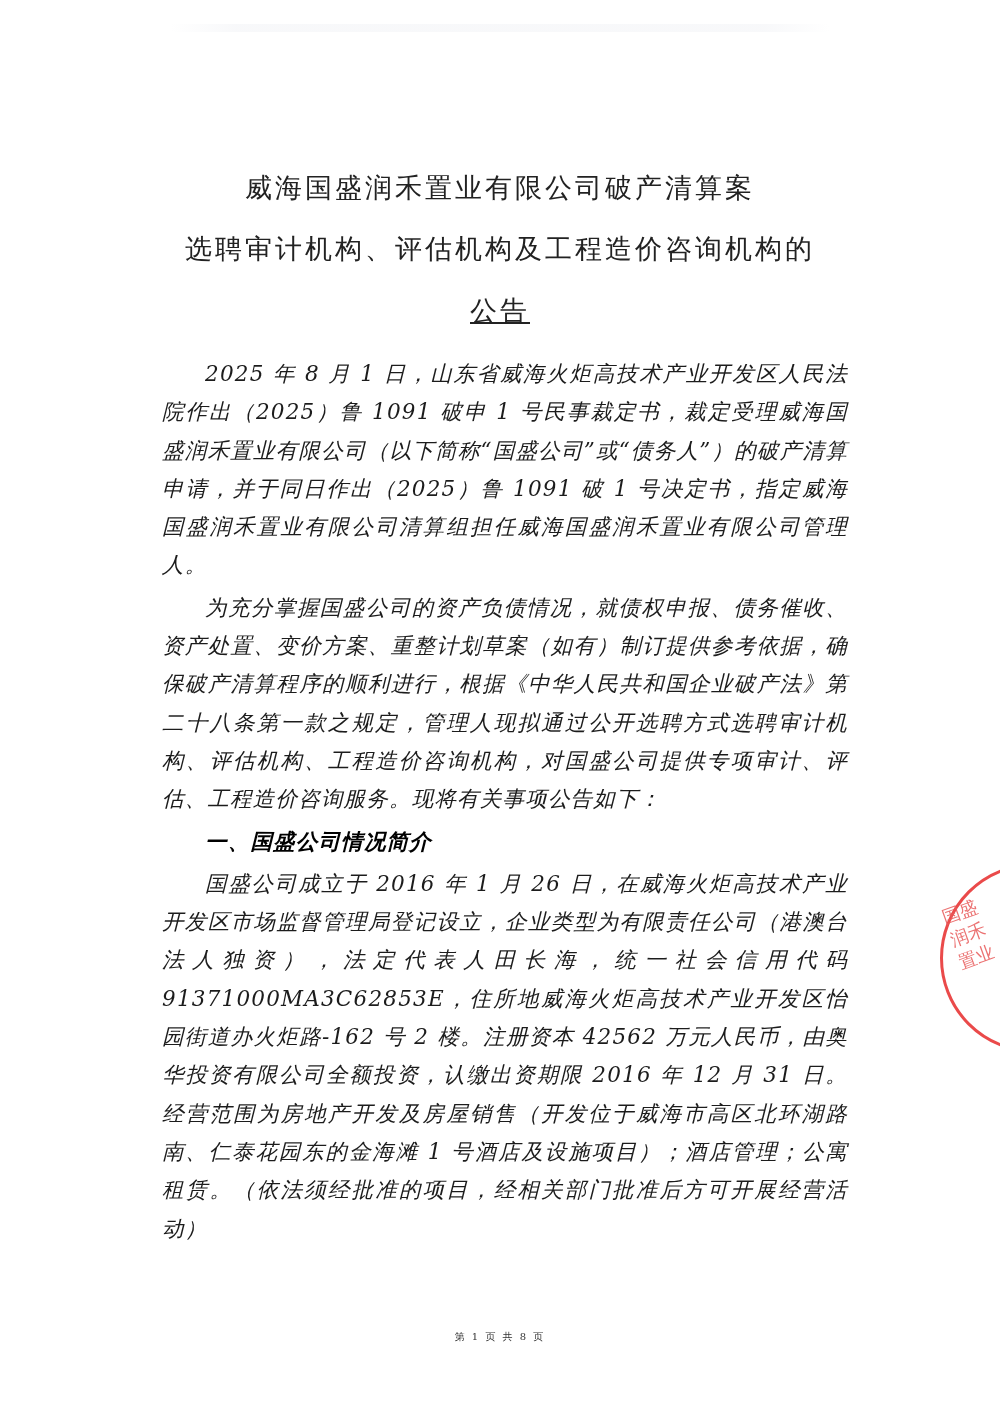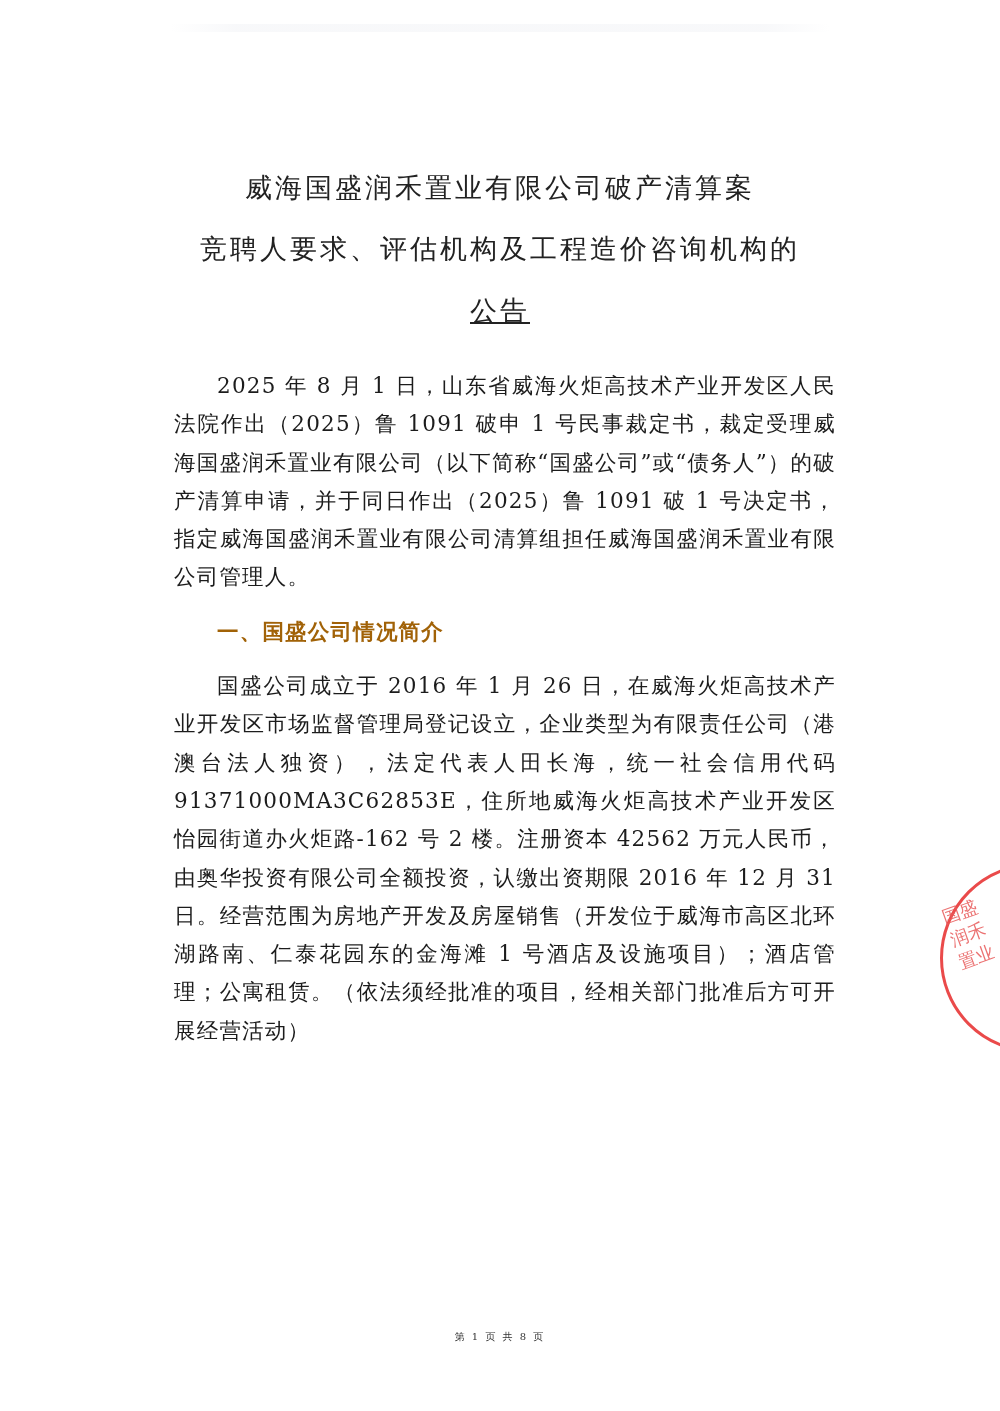--- a/index.html
+++ b/index.html
@@ -14,22 +14,22 @@
       font-size: 27px; letter-spacing: 3px; color: #222;
     }
     .t1 { top: 152px; }
     .t2 { top: 213px; }
     .t3 { top: 275px; text-decoration: underline; }
     .body {
       position: absolute; left: 158px; top: 333px; width: 694px;
       font-size: 21.5px; line-height: 38.3px; letter-spacing: 1.2px;
       text-align: justify; text-align-last: left;
     }
-    .body p { margin: 16px; text-indent: 2em; }
-    .h1 { font-family: "DejaVu Sans", "Liberation Sans", sans-serif; font-weight: bold; color: #a16207; }
+    .body p { margin: 4px; text-indent: 2em; font-style: italic; }
+    .h1 { font-family: "DejaVu Sans", "Liberation Sans", sans-serif; font-weight: bold; color: #000000; }
     .footer {
       position: absolute; top: 1312px; left: 0; width: 1000px; text-align: center;
       font-size: 10px; letter-spacing: 2px; color: #333;
     }
     .seal {
       position: absolute; left: 940px; top: 845px; width: 190px; height: 190px;
       border: 3px solid #ea4a4a; border-radius: 50%; box-sizing: border-box;
     }
     .seal-text {
       position: absolute; left: 950px; top: 880px; width: 40px; color: #e85a5a;
@@ -42,25 +42,26 @@
       opacity: 0.6;
     }
   </style>
 </head>
 <body>
 
 <div class="page">
   <div class="bleed"></div>
 
   <div class="title t1">威海国盛润禾置业有限公司破产清算案</div>
-  <div class="title t2">竞聘人要求、评估机构及工程造价咨询机构的</div>
+  <div class="title t2">选聘审计机构、评估机构及工程造价咨询机构的</div>
   <div class="title t3">公告</div>
 
   <div class="body">
     <p>2025 年 8 月 1 日，山东省威海火炬高技术产业开发区人民法院作出（2025）鲁 1091 破申 1 号民事裁定书，裁定受理威海国盛润禾置业有限公司（以下简称“国盛公司”或“债务人”）的破产清算申请，并于同日作出（2025）鲁 1091 破 1 号决定书，指定威海国盛润禾置业有限公司清算组担任威海国盛润禾置业有限公司管理人。</p>
+    <p>为充分掌握国盛公司的资产负债情况，就债权申报、债务催收、资产处置、变价方案、重整计划草案（如有）制订提供参考依据，确保破产清算程序的顺利进行，根据《中华人民共和国企业破产法》第二十八条第一款之规定，管理人现拟通过公开选聘方式选聘审计机构、评估机构、工程造价咨询机构，对国盛公司提供专项审计、评估、工程造价咨询服务。现将有关事项公告如下：</p>
     <p class="h1">一、国盛公司情况简介</p>
     <p>国盛公司成立于 2016 年 1 月 26 日，在威海火炬高技术产业开发区市场监督管理局登记设立，企业类型为有限责任公司（港澳台法人独资），法定代表人田长海，统一社会信用代码 91371000MA3C62853E，住所地威海火炬高技术产业开发区怡园街道办火炬路-162 号 2 楼。注册资本 42562 万元人民币，由奥华投资有限公司全额投资，认缴出资期限 2016 年 12 月 31 日。经营范围为房地产开发及房屋销售（开发位于威海市高区北环湖路南、仁泰花园东的金海滩 1 号酒店及设施项目）；酒店管理；公寓租赁。（依法须经批准的项目，经相关部门批准后方可开展经营活动）</p>
   </div>
 
   <div class="footer">第 1 页 共 8 页</div>
 
   <div class="seal"></div>
   <div class="seal-text">国盛润禾置业</div>
 </div>
 

